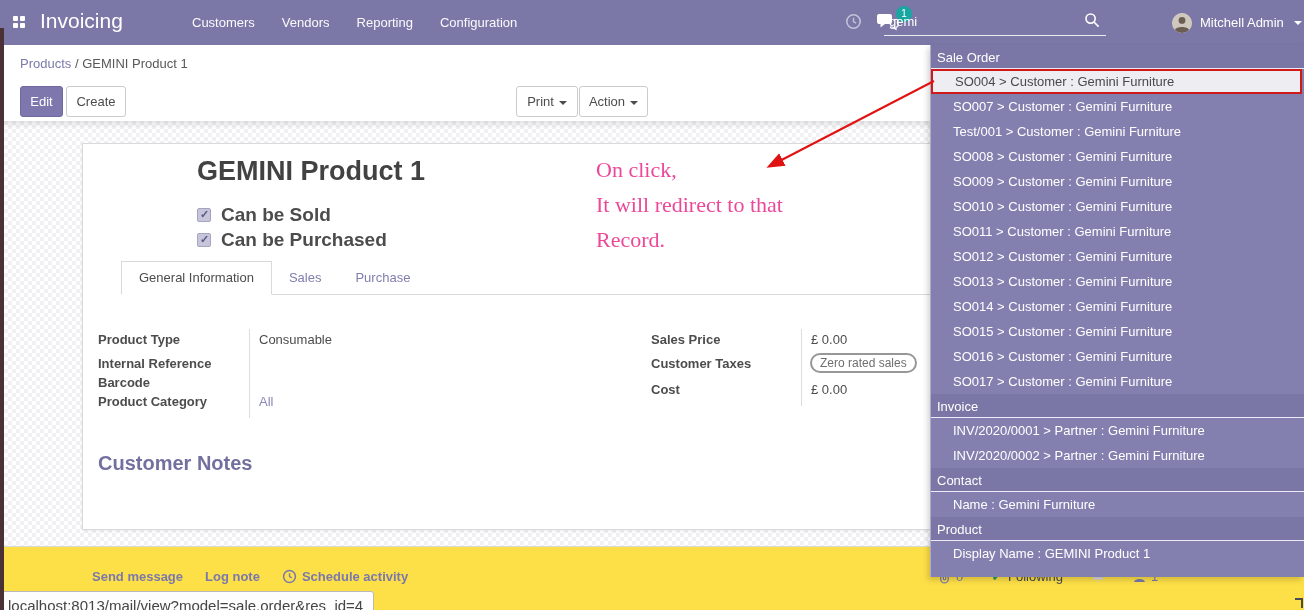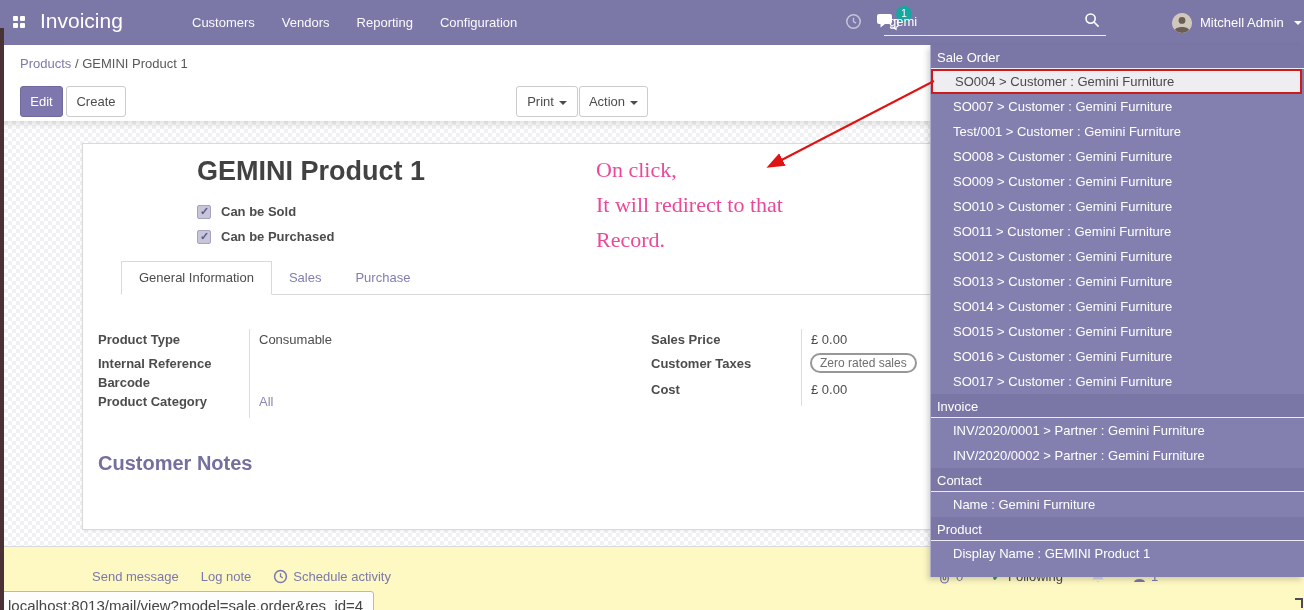--- a/index.html
+++ b/index.html
@@ -45,35 +45,35 @@
   .content { position:absolute; left:0; top:121px; width:1304px; height:425px;
     background:repeating-conic-gradient(#f1f1f3 0% 25%, #ffffff 0% 50%); background-size:8px 8px; }
   .content::before { content:""; position:absolute; left:0; top:0; width:100%; height:8px;
     background:linear-gradient(rgba(0,0,0,.10), rgba(0,0,0,0)); }
   .sheet { position:absolute; left:82px; top:22px; width:1142px; height:387px; background:#fff;
     border:1px solid #dadada; box-shadow:0 1px 3px rgba(0,0,0,.08); }
   .prod-title { position:absolute; left:114px; top:12px; font-size:27px; font-weight:bold; color:#424242; }
   .cb-row { position:absolute; left:114px; display:flex; align-items:center; gap:10px; }
   .cb { width:14px; height:14px; background:#c7c5da; border:1px solid #a6a4c2; border-radius:2px; position:relative; cursor:pointer; }
   .cb::after { content:"✓"; position:absolute; left:2px; top:-1px; font-size:11px; color:#5d5a86; font-weight:bold; }
-  .cb-row b { font-size:13px; color:#4c4c4c; }
+  .cb-row b { font-size:19px; color:#4c4c4c; }
   .tabbar { position:absolute; left:15px; right:0; top:117px; height:34px; border-bottom:1px solid #d9d9d9; display:flex;margin-left:23px; }
   .tab { padding:0 17px; line-height:33px; color:#807eb0; cursor:pointer; }
   .tab.active { background:#fff; border:1px solid #d9d9d9; border-bottom:1px solid #fff; color:#4c4c4c; margin-bottom:-1px; line-height:31px; }
   .fields { position:absolute; left:0; top:188px; right:0; height:110px; }
   .flabel { position:absolute; font-weight:bold; color:#4c4c4c; }
   .fvalue { position:absolute; color:#4c4c4c; }
   .fvalue.lnk { color:#8b89b7; cursor:pointer; }
   .vline { position:absolute; width:1px; background:#ddd; }
   .pill { display:inline-block; border:2px solid #979797; border-radius:11px; padding:0 8px; font-size:12px;
     color:#6e6e6e; background:#fff; line-height:16px; cursor:pointer; }
   .notes-h { position:absolute; left:15px; top:308px; font-size:20px; font-weight:bold; color:#7370a0; }
 
   
-  .chatter { position:absolute; left:0; top:546px; width:1304px; height:64px; background:#fef9c3; border-top:1px solid #d9d9d9; }
+  .chatter { position:absolute; left:0; top:546px; width:1304px; height:64px; background:#fde047; border-top:1px solid #d9d9d9;font-weight:bold; }
   .chat-links { position:absolute; left:92px; top:22px; display:flex; align-items:center; gap:22px; color:#7a78ad; }
   .chat-links span { cursor:pointer; }
   .sched { display:flex; align-items:center; gap:5px; }
   .followers { position:absolute; left:938px; top:565px; height:22px; display:flex; align-items:center; gap:28px;
     color:#7a78ad; z-index:5; }
   .followers .fitem { display:flex; align-items:center; gap:5px; cursor:pointer; }
   .followers .dark { color:#4a4a4a; }
   .check-glyph::before { content:"✓"; color:#2e9e5b; font-weight:bold; font-size:14px; }
 
   

